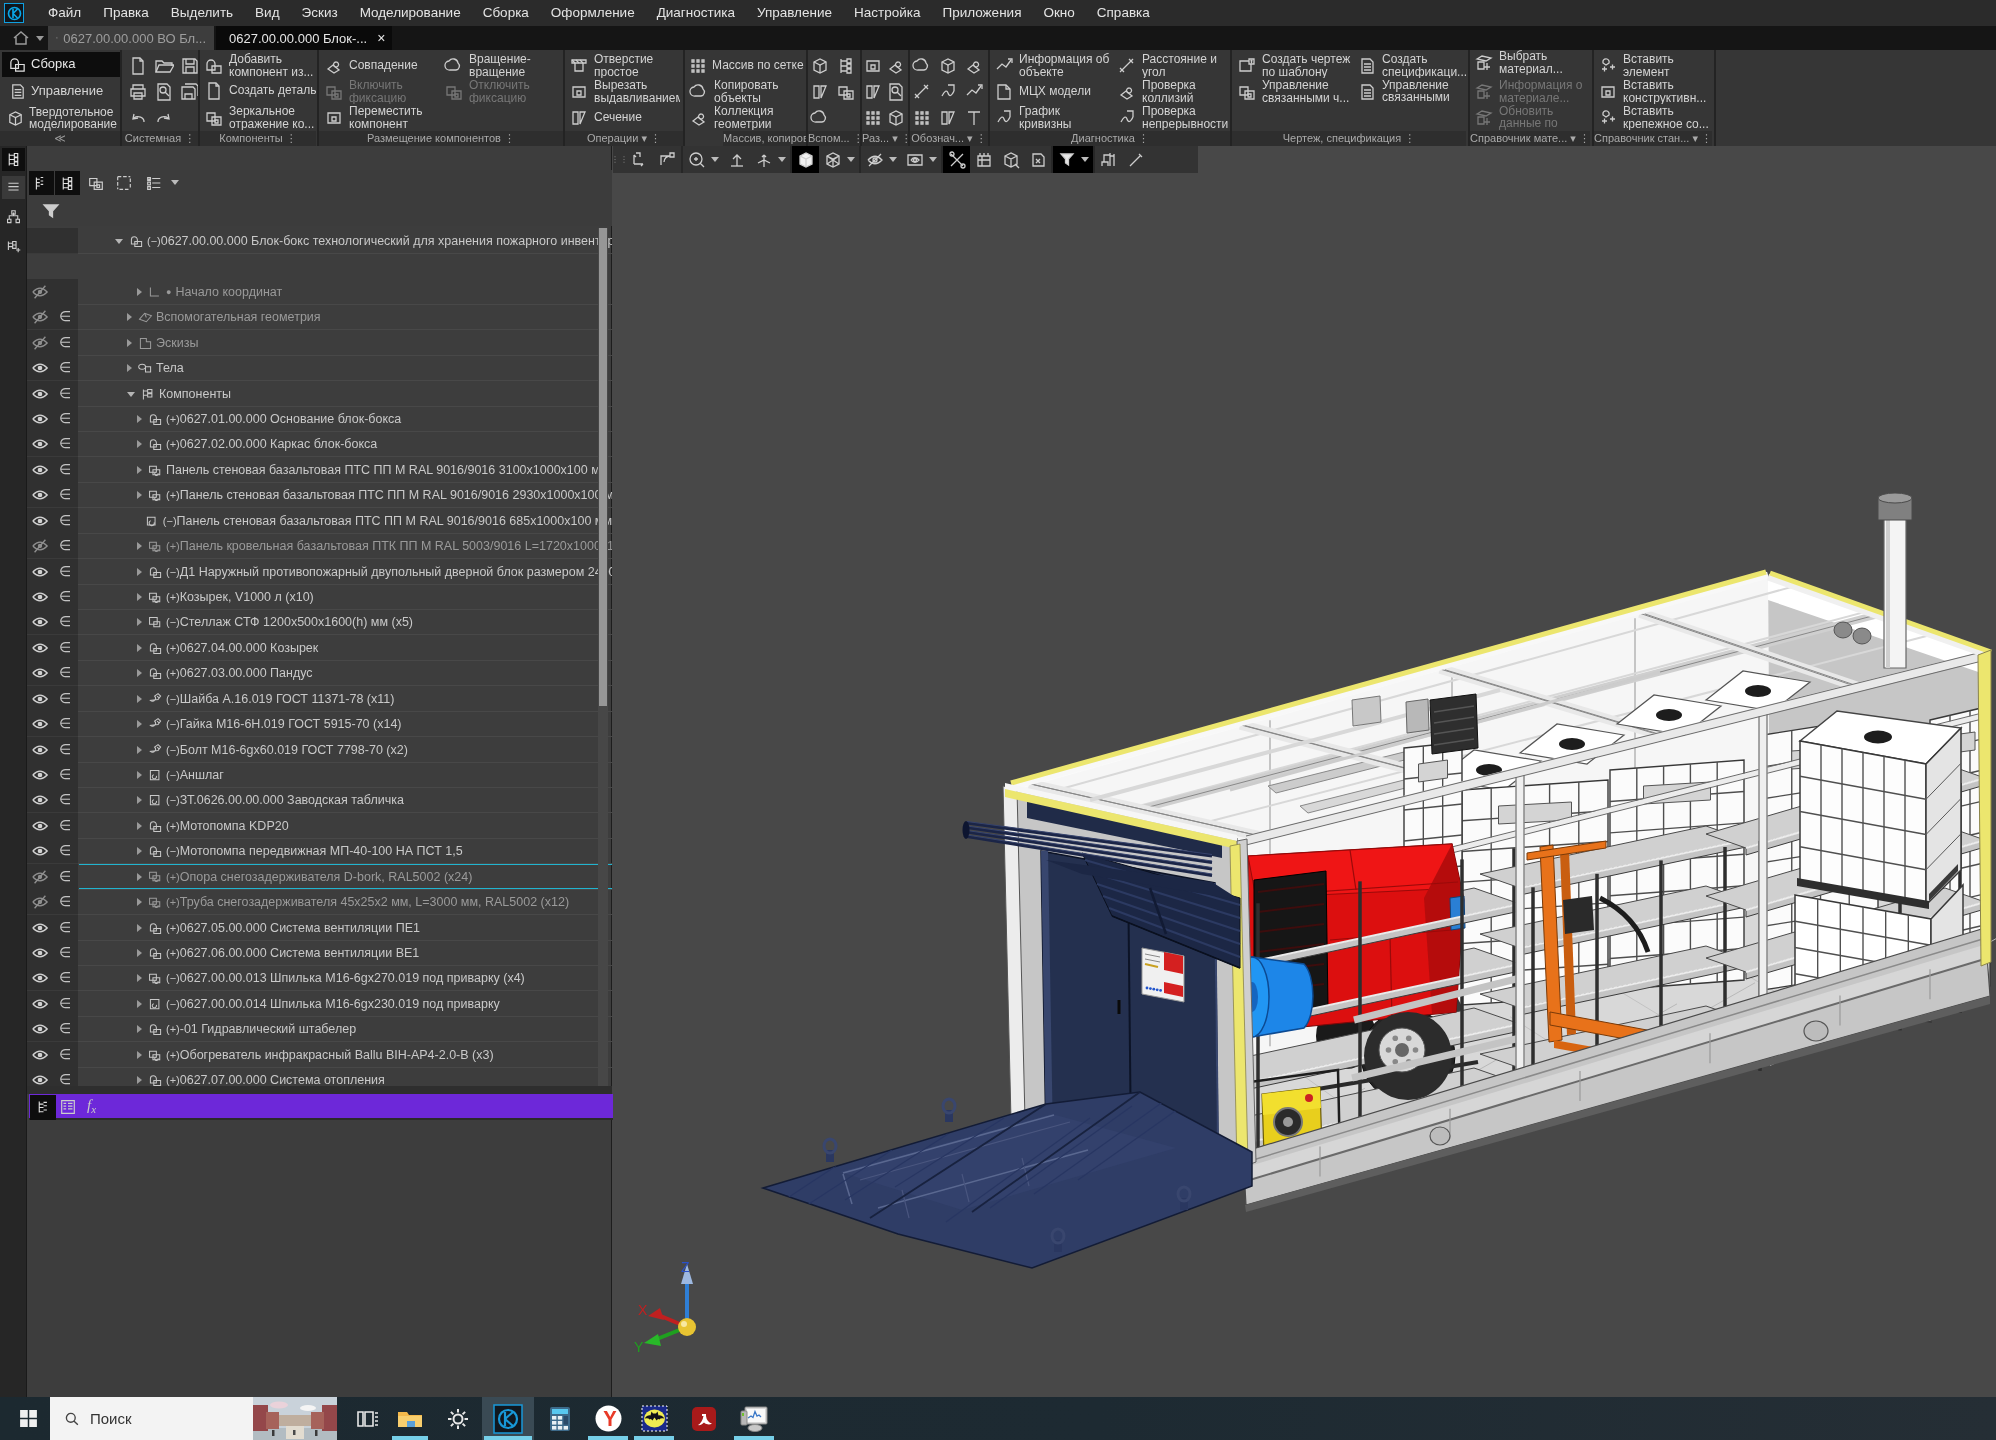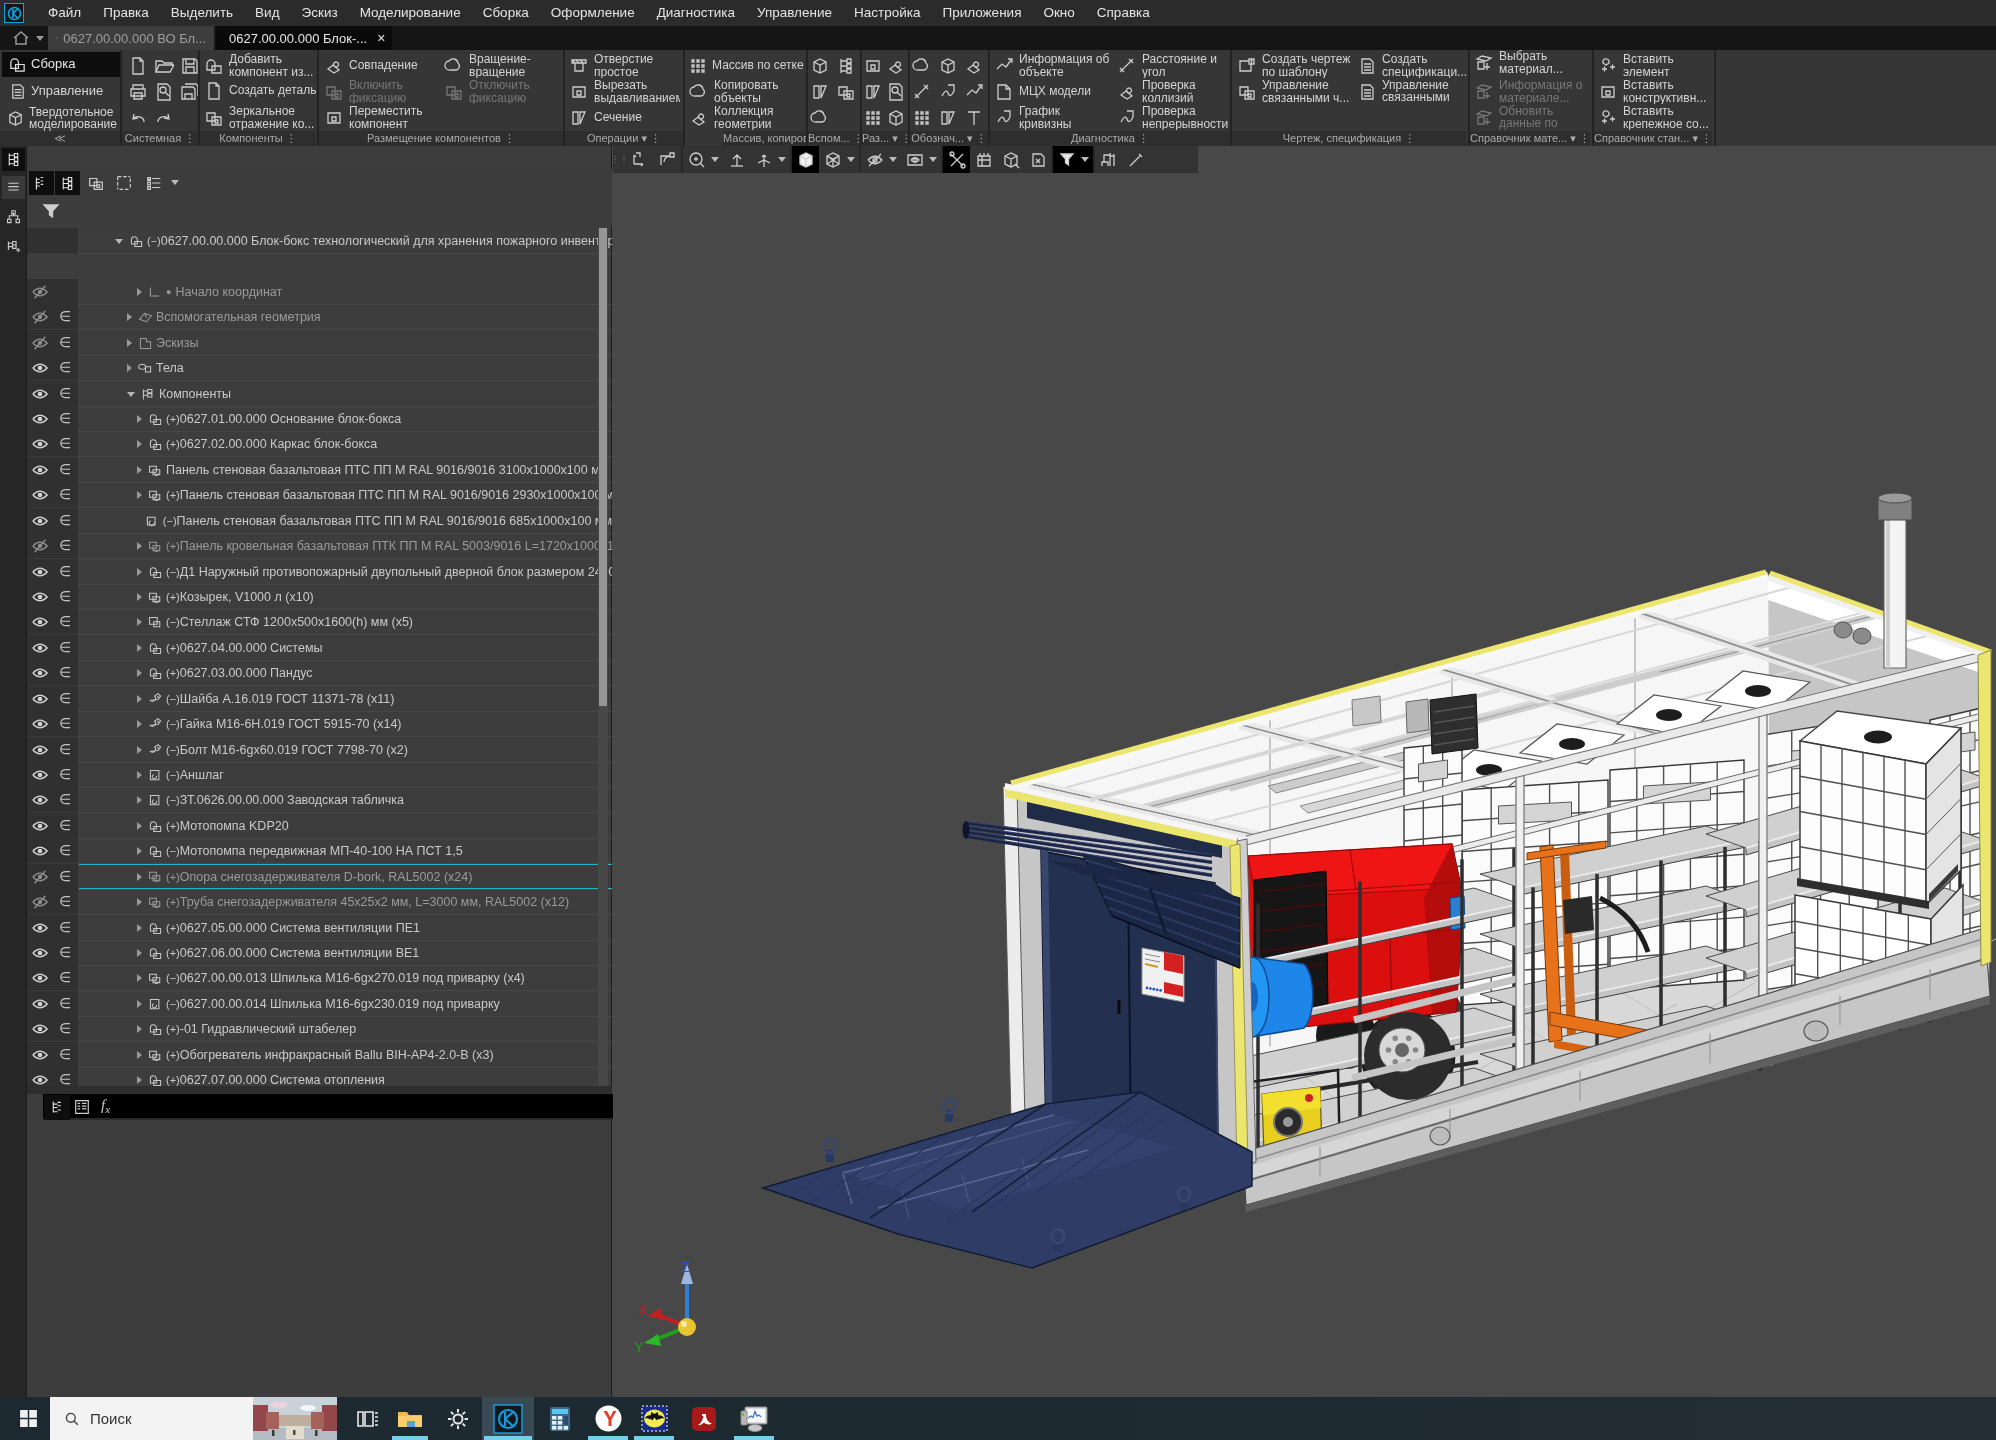--- a/index.html
+++ b/index.html
@@ -873,21 +873,21 @@
         <div class="gut g2">∈</div>
         <div class="rowbody" style="padding-left:58px;color:#c9c9c9;">
           <span style="display:inline-block;width:0;height:0;border-top:4px solid transparent;border-bottom:4px solid transparent;border-left:5px solid #9a9a9a;margin-right:5px"></span>
           <span style="margin-right:2px">
             <svg class="ic" width="17" height="17" viewBox="0 0 20 20" fill="none">
               <path d="M4 8 a3.5 3.5 0 1 1 7 0 v5 h-7 z" stroke="#c8c8c8" stroke-width="1.2" fill="none"></path>
               <path d="M8 10 h8 v6 h-8 z" stroke="#c8c8c8" stroke-width="1.2" fill="none"></path>
             </svg>
           </span>
           <span style="font-size:11px;margin-right:0px">(+)</span>
-          <span>0627.04.00.000 Системы</span>
+          <span>0627.04.00.000 Козырек</span>
         </div>
       </div>
       <div class="trow" style="top:432px;">
         <div class="gut g1" style="display:flex;align-items:center;justify-content:center">
           <svg width="18" height="18" viewBox="0 0 20 20">
             <path d="M2 10 q8 -8.5 16 0 q-8 8.5 -16 0" stroke="#d2d2d2" stroke-width="1.5" fill="none"></path>
             <circle cx="10" cy="10" r="2.6" fill="#d2d2d2"></circle>
           </svg>
         </div>
         <div class="gut g2">∈</div>
@@ -1229,21 +1229,21 @@
           <span>0627.07.00.000 Система отопления</span>
         </div>
       </div>
     </div>
     <div id="scroll">
       <div id="scrollthumb"></div>
     </div>
   </div>
 <div id="btabs" class="abs">
     <div class="abs" style="left:0;top:0;width:585px;height:8px;background:#2e2e2e"></div>
-    <div class="abs" style="left:16px;top:8px;width:585px;height:26px;background:#000000;border-bottom:2px solid #2a2a2a">
+    <div class="abs" style="left:2px;top:8px;width:585px;height:26px;background:#6d28d9;border-bottom:2px solid #2a2a2a">
       <div class="abs" style="left:1px;top:1px;width:26px;height:25px;background:#0e0e0e;display:flex;align-items:center;justify-content:center">
         <svg class="ic" width="17" height="17" viewBox="0 0 20 20" fill="none">
           <path d="M5 3 v13 M5 6 h5 M5 10 h5 M5 15 h5" stroke="#e0e0e0" stroke-width="1.3" fill="none"></path>
           <path d="M10 4 h4 M10 8 h4 M10 13 h4" stroke="#e0e0e0" stroke-width="1.3" fill="none"></path>
         </svg>
       </div>
       <div class="abs" style="left:30px;top:4px">
         <svg class="ic" width="18" height="18" viewBox="0 0 20 20" fill="none">
           <path d="M3 3 h14 v14 h-14 z" stroke="#cdcdcd" stroke-width="1.3" fill="none"></path>
           <path d="M5 6 h3 M5 9 h3 M5 12 h3 M10 6 h5 M10 9 h5 M10 12 h5" stroke="#cdcdcd" stroke-width="1.3" fill="none"></path>

